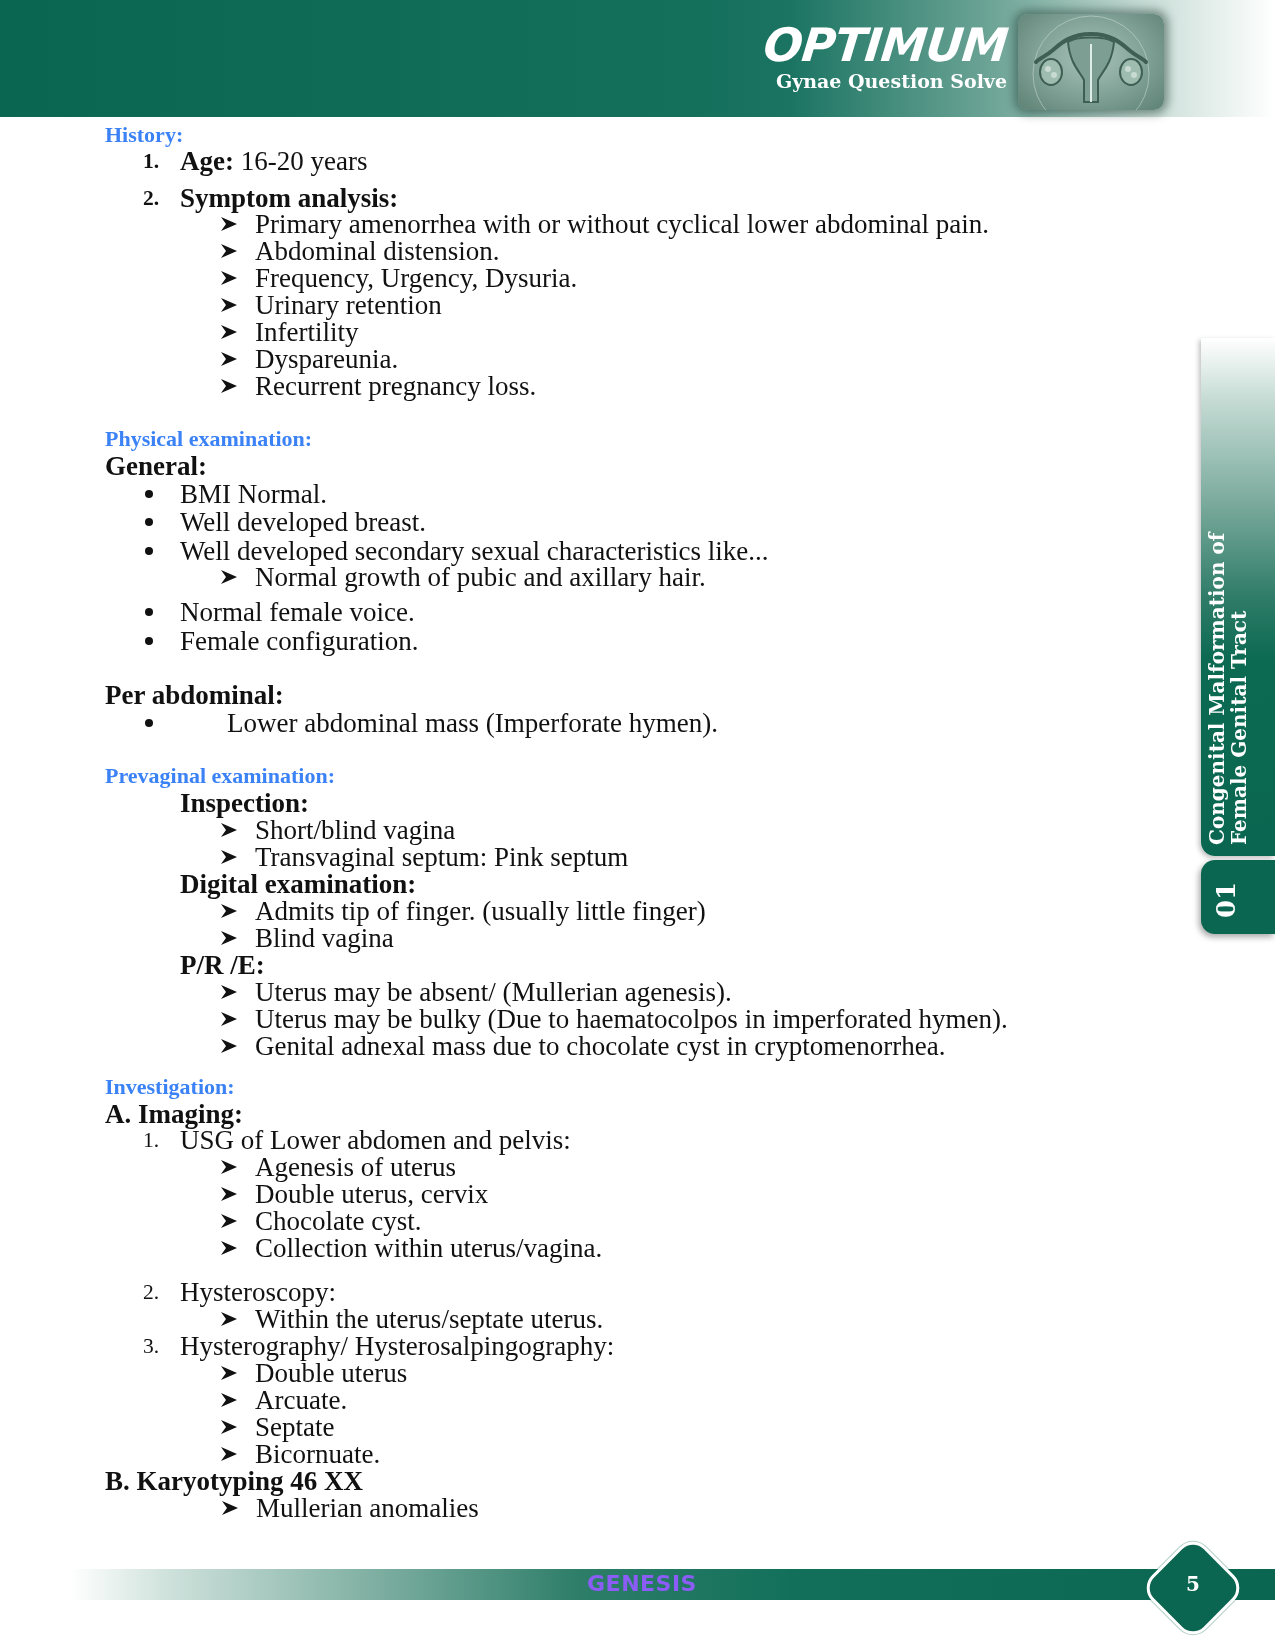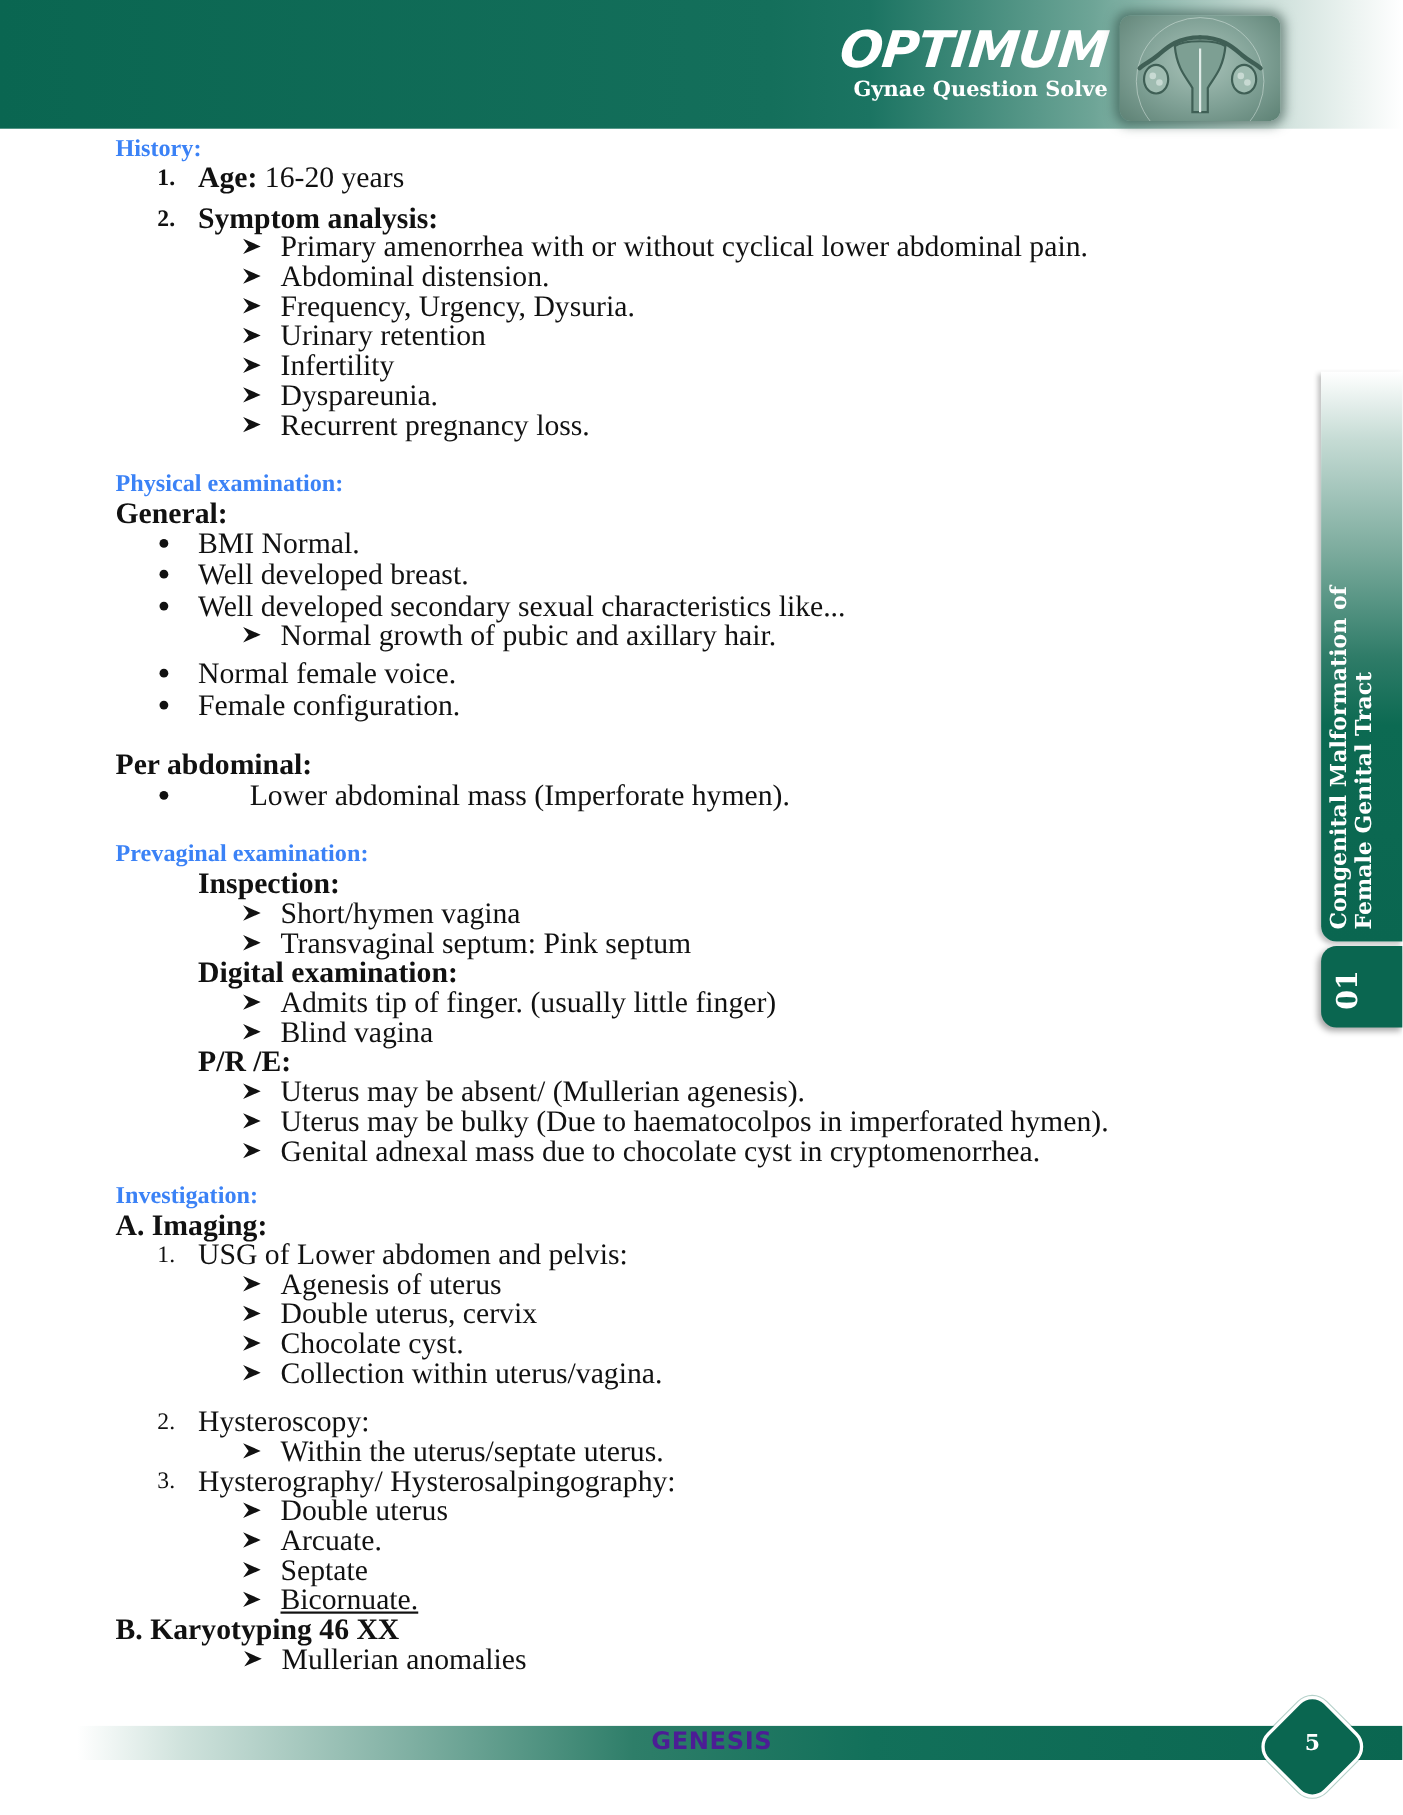--- a/index.html
+++ b/index.html
@@ -66,22 +66,22 @@
       position: absolute; left: 1211px; top: 918px; transform-origin: 0 0; transform: rotate(-90deg);
       color: #fff; font-weight: bold; font-size: 26px; font-family: "DejaVu Serif", serif;
     }
 
     
     .footer-bar {
       position: absolute; left: 70px; top: 1569px; width: 1205px; height: 31px;
       background: linear-gradient(90deg, #ffffff 0%, #cfe2dc 8%, #80b0a3 25%, #2e7e69 42%, #12705a 60%, #0a6650 100%);
     }
     .footer-brand {
-      position: absolute; left: 582px; top: 1570px; width: 120px; text-align: right;
-      color: #4c1d95; font-family: "DejaVu Sans", sans-serif; font-weight: bold; font-size: 22px;
+      position: absolute; left: 582px; top: 1570px; width: 120px; text-align: center;
+      color: #8b5cf6; font-family: "DejaVu Sans", sans-serif; font-weight: bold; font-size: 22px;
       letter-spacing: 0.5px; line-height: 28px;
     }
     .page-badge {
       position: absolute; left: 1155px; top: 1550px; width: 70px; height: 70px;
       background: #0a6650; border: 3px solid #fff; border-radius: 18px;
       transform: rotate(45deg);
       box-shadow: 0 0 0 1px rgba(10,102,80,0.3);
     }
     .page-num {
       position: absolute; left: 1173px; top: 1570px; width: 40px; text-align: center;
@@ -177,21 +177,21 @@
   <div class="ln h-black" style="left:105px; top:682px;">Per abdominal:</div>
   <div class="bullet" style="left:145px; top:719px;"></div>
   <div class="ln" style="left:180px; top:710px;margin-left:47px;">Lower abdominal mass (Imperforate hymen).</div>
 
   <div class="ln h-green" style="left:105px; top:763px;">Prevaginal examination:</div>
   <div class="ln h-black" style="left:180px; top:790px;">Inspection:</div>
   <div id="inspection">
       <svg class="arrow" viewBox="0 0 18 18" style="left:220px; top:821px;">
         <path d="M1 2 L17 9 L1 16 L6 9 Z" fill="#111"></path>
       </svg>
-      <div class="ln" style="left: 255px; top: 817px;">Short/hymen vagina</div>
+      <div class="ln" style="left: 255px; top: 817px;">Short/blind vagina</div>
       <svg class="arrow" viewBox="0 0 18 18" style="left:220px; top:848px;">
         <path d="M1 2 L17 9 L1 16 L6 9 Z" fill="#111"></path>
       </svg>
       <div class="ln" style="left: 255px; top: 844px;">Transvaginal septum: Pink septum</div>
     </div>
   <div class="ln h-black" style="left:180px; top:871px;">Digital examination:</div>
   <div id="digital">
       <svg class="arrow" viewBox="0 0 18 18" style="left:220px; top:902px;">
         <path d="M1 2 L17 9 L1 16 L6 9 Z" fill="#111"></path>
       </svg>
@@ -261,21 +261,21 @@
         <path d="M1 2 L17 9 L1 16 L6 9 Z" fill="#111"></path>
       </svg>
       <div class="ln" style="left: 255px; top: 1387px;">Arcuate.</div>
       <svg class="arrow" viewBox="0 0 18 18" style="left:220px; top:1418px;">
         <path d="M1 2 L17 9 L1 16 L6 9 Z" fill="#111"></path>
       </svg>
       <div class="ln" style="left: 255px; top: 1414px;">Septate</div>
       <svg class="arrow" viewBox="0 0 18 18" style="left:220px; top:1445px;">
         <path d="M1 2 L17 9 L1 16 L6 9 Z" fill="#111"></path>
       </svg>
-      <div class="ln" style="left: 255px; top: 1441px; text-decoration: underline;">Bicornuate.</div>
+      <div class="ln" style="left: 255px; top: 1441px;">Bicornuate.</div>
     </div>
 
   <div class="ln h-black" style="left:105px; top:1468px;">B. Karyotyping 46 XX</div>
   <div id="karyo">
       <svg class="arrow" viewBox="0 0 18 18" style="left:221px; top:1499px;">
         <path d="M1 2 L17 9 L1 16 L6 9 Z" fill="#111"></path>
       </svg>
       <div class="ln" style="left: 256px; top: 1495px;">Mullerian anomalies</div>
     </div>
 </div>

